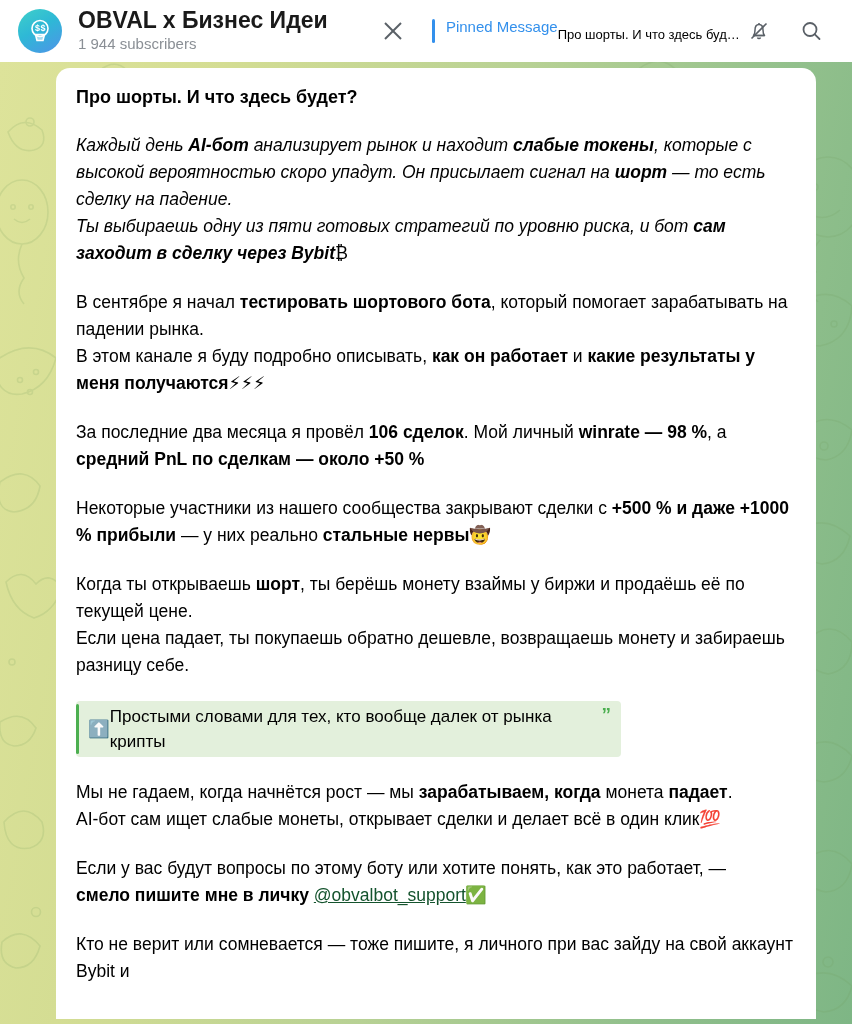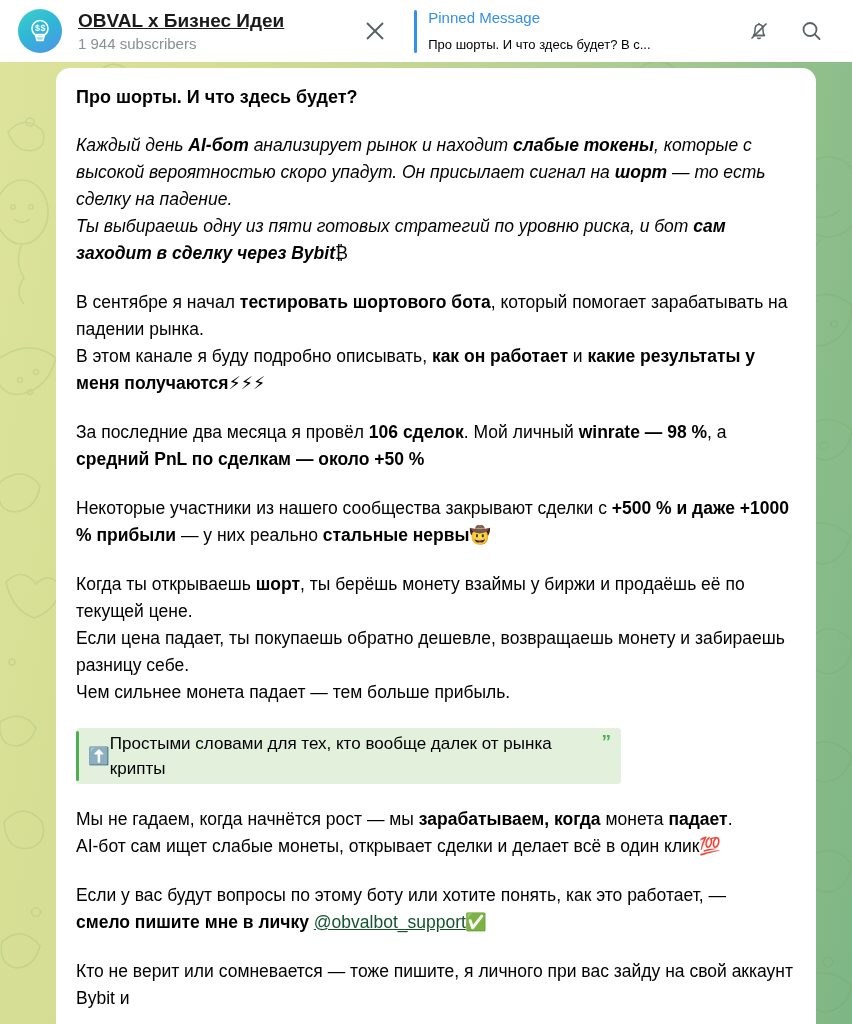--- a/index.html
+++ b/index.html
@@ -44,26 +44,25 @@
   .avatar svg { display: block; }
 
   .chan-info {
     margin-left: 16px;
     display: flex;
     flex-direction: column;
     justify-content: center;
     min-width: 0;
   }
   .chan-title {
-    font-size: 19px;
+    font-size: 23px;
     font-weight: bold;
     color: #1a1a1a;
     line-height: 23px;
     white-space: nowrap;
-    text-decoration: underline;
   }
   .chan-sub {
     font-size: 15px;
     color: #8a8f95;
     line-height: 20px;
     margin-top: 2px;
     white-space: nowrap;
   }
 
   .close-btn {
@@ -86,21 +85,21 @@
   .pin-bar {
     width: 3px;
     background: #3390ec;
     border-radius: 2px;
     flex: 0 0 3px;
     margin: 2px 0;
   }
   .pin-texts {
     margin-left: 11px;
     display: flex;
-    flex-direction: column;
+    flex-direction: row;
     justify-content: center;
     min-width: 0;
   }
   .pin-label {
     font-size: 15px;
     color: #3390ec;
     line-height: 19px;
     white-space: nowrap;
   }
   .pin-preview {
@@ -329,21 +328,20 @@
     <span>За последние два месяца я провёл </span><b>106 сделок</b><span>. Мой личный </span><b>winrate — 98 %</b><span>, а </span><b>средний PnL по сделкам — около +50 %</b>
   </div>
 
   <div class="para">
     <span>Некоторые участники из нашего сообщества закрывают сделки с </span><b>+500 % и даже +1000 % прибыли</b><span> — у них реально </span><b>стальные нервы</b><span class="emoji">🤠</span>
   </div>
 
   <div class="para">
     <span>Когда ты открываешь </span><b>шорт</b><span>, ты берёшь монету взаймы у биржи и продаёшь её по текущей цене.</span><br>
     <span>Если цена падает, ты покупаешь обратно дешевле, возвращаешь монету и забираешь разницу себе.</span><br>
-    <span>Чем сильнее монета падает — тем больше прибыль.</span>
   </div>
 
 
   <div class="quote">
     <div class="quote-bar"></div>
     <span class="emoji">⬆️</span>
     <span class="quote-text">Простыми словами для тех, кто вообще далек от рынка крипты</span>
     <span class="quote-mark">”</span>
   </div>
 

